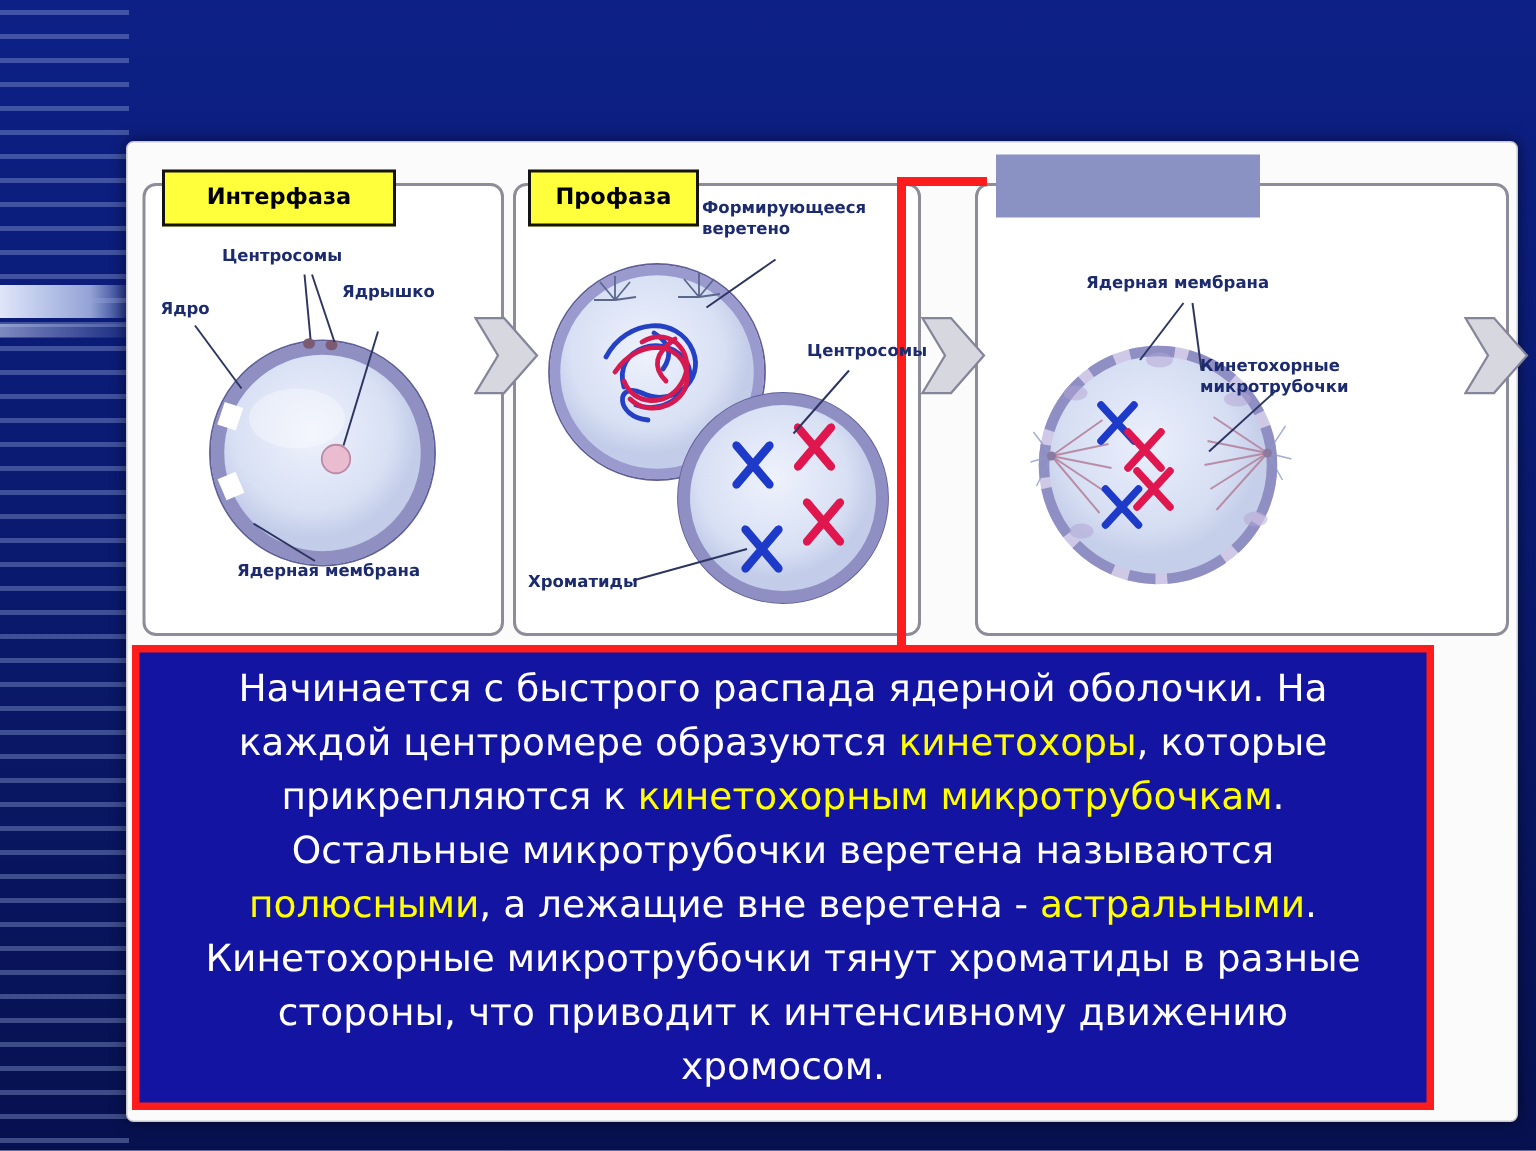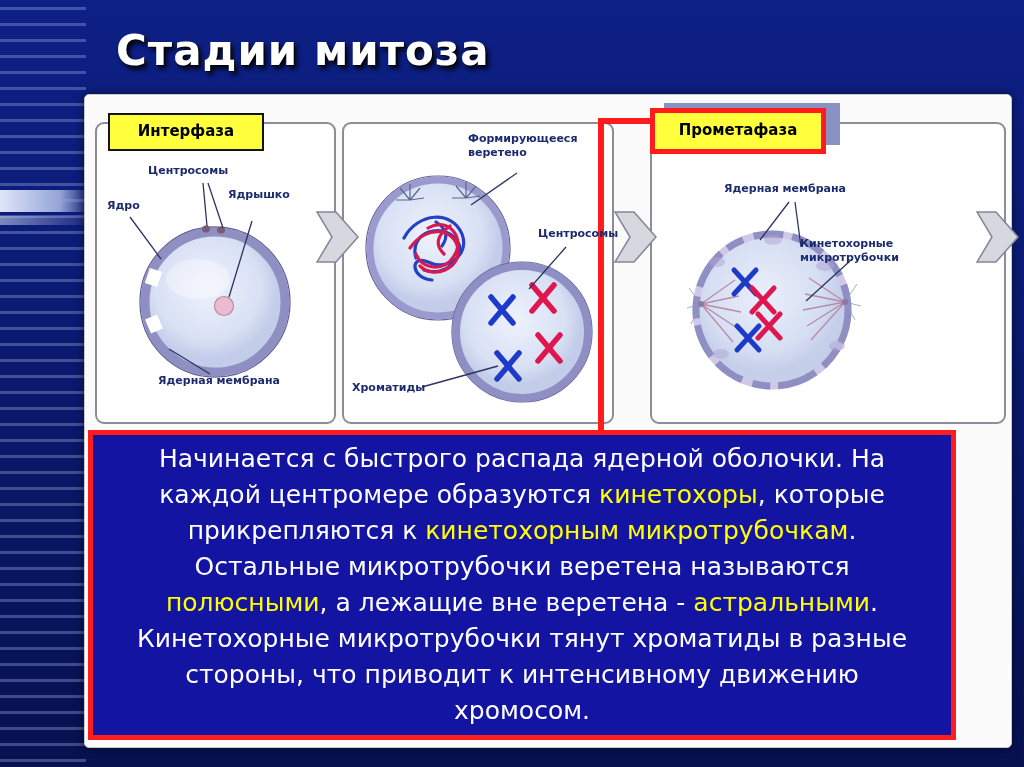--- a/index.html
+++ b/index.html
@@ -93,21 +93,20 @@
 </style>
 </head>
 <body>
 
 <div class="slide">
 
   <div class="left-decor"></div>
   <div class="left-band"></div>
   <div class="left-band2"></div>
 
-  <div class="title">Стадии митоза</div>
 
   <div class="panel"></div>
 
   <div class="stage-box s1"></div>
   <div class="stage-box s2"></div>
   <div class="stage-box s3"></div>
 
   <div class="red-line-v"></div>
   <div class="red-line-h"></div>
 
@@ -116,21 +115,21 @@
   </svg>
   <svg class="arrow" style="left:614px;top:206px;" width="44" height="62">
     <polygon points="1,6 20,6 42,31 20,56 1,56 16,31" fill="#d7d7e0" stroke="#85859a" stroke-width="1.5"></polygon>
   </svg>
   <svg class="arrow" style="left:976px;top:206px;" width="44" height="62">
     <polygon points="1,6 20,6 42,31 20,56 1,56 16,31" fill="#d7d7e0" stroke="#85859a" stroke-width="1.5"></polygon>
   </svg>
 
   <div class="label-shadow"></div>
   <div class="stage-label l1">Интерфаза</div>
-  <div class="stage-label l3">Прометафаза</div>
+  <div class="stage-label l2">Профаза</div>
 
   <svg class="cell-svg" style="left:120px;top:215px;" width="190" height="175" viewBox="0 0 190 175">
     <defs>
       <radialGradient id="g1" cx="45%" cy="40%">
         <stop offset="0%" stop-color="#eef2fc"></stop>
         <stop offset="75%" stop-color="#d8e0f4"></stop>
         <stop offset="100%" stop-color="#c3cde9"></stop>
       </radialGradient>
     </defs>
     <circle cx="95" cy="87" r="75" fill="none" stroke="#60609a" stroke-width="1.3"></circle>

